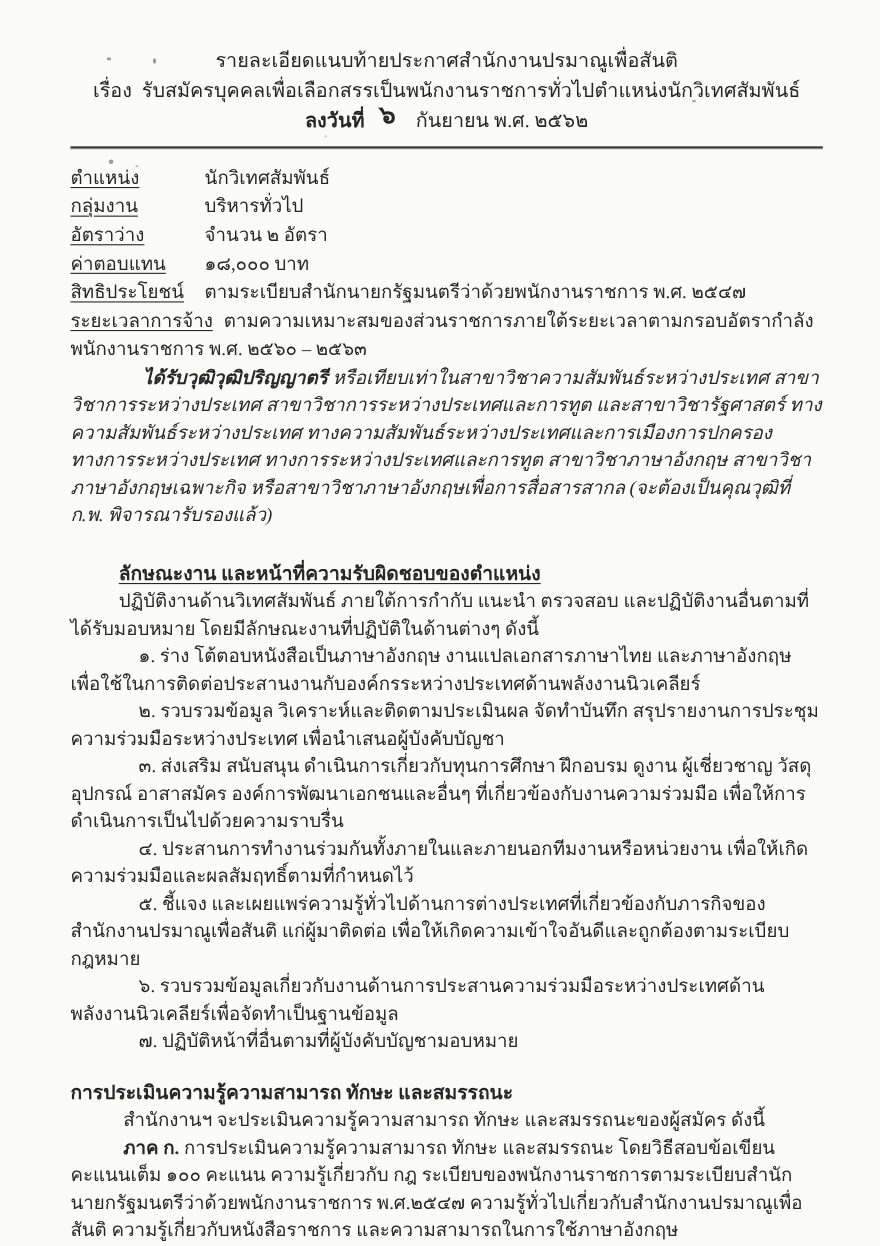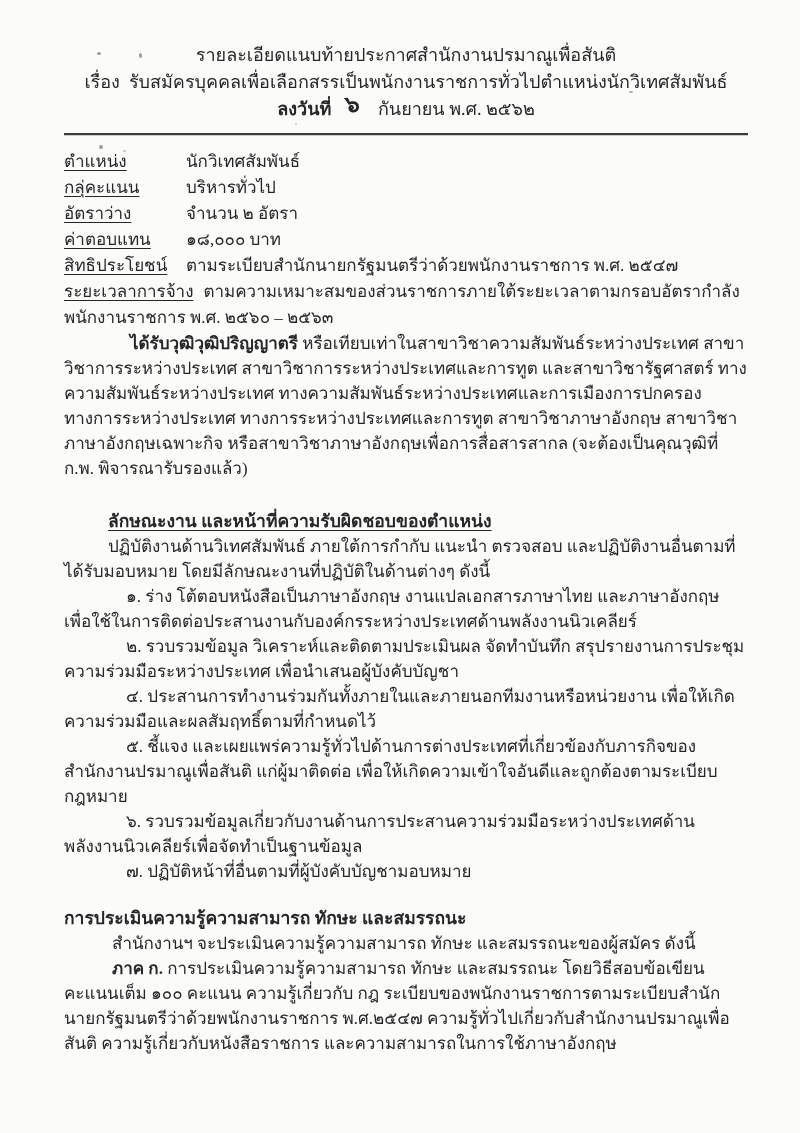--- a/index.html
+++ b/index.html
@@ -57,21 +57,21 @@
   .info-section { margin-top: 14px; }
   .info-row { display: flex; line-height: 26px; }
   .info-label { flex: 0 0 122px; }
   .info-value { flex: 1; }
   .emp-para { line-height: 26px; }
   .emp-label { margin-right: 10px; text-align: center; }
   
   .qual-heading { margin-top: 13px; }
   .duties-heading { margin-top: 28px; margin-left: 44px; }
   .assess-heading { margin-top: 22px; }
-  .ind-a { text-indent: 66px; }
+  .ind-a { text-indent: 66px; font-style: italic; }
   .ind-b { text-indent: 44px; }
   .ind-c { text-indent: 48px; }
   .duty-item { text-indent: 62px; }
   .lead-bold { font-weight: bold; }
   
   .speck {
     position: absolute;
     background: #4a4a4a;
     border-radius: 50%;
     opacity: .55;
@@ -108,21 +108,21 @@
   <div class="rule"></div>
 
   <div class="body-text">
 
     <section class="info-section">
       <div class="info-row">
         <span class="info-label u">ตำแหน่ง</span>
         <span class="info-value">นักวิเทศสัมพันธ์</span>
       </div>
       <div class="info-row">
-        <span class="info-label u">กลุ่คะแนน</span>
+        <span class="info-label u">กลุ่มงาน</span>
         <span class="info-value">บริหารทั่วไป</span>
       </div>
       <div class="info-row">
         <span class="info-label u">อัตราว่าง</span>
         <span class="info-value">จำนวน ๒ อัตรา</span>
       </div>
       <div class="info-row">
         <span class="info-label u">ค่าตอบแทน</span>
         <span class="info-value">๑๘,๐๐๐ บาท</span>
       </div>
@@ -140,20 +140,21 @@
         <span class="lead-bold">ได้รับวุฒิวุฒิปริญญาตรี</span>
         <span>หรือเทียบเท่าในสาขาวิชาความสัมพันธ์ระหว่างประเทศ สาขาวิชาการระหว่างประเทศ สาขาวิชาการระหว่างประเทศและการทูต และสาขาวิชารัฐศาสตร์ ทางความสัมพันธ์ระหว่างประเทศ ทางความสัมพันธ์ระหว่างประเทศและการเมืองการปกครอง ทางการระหว่างประเทศ ทางการระหว่างประเทศและการทูต สาขาวิชาภาษาอังกฤษ สาขาวิชาภาษาอังกฤษเฉพาะกิจ หรือสาขาวิชาภาษาอังกฤษเพื่อการสื่อสารสากล (จะต้องเป็นคุณวุฒิที่ ก.พ. พิจารณารับรองแล้ว)</span>
       </p>
     </section>
 
     <section>
       <h2 class="u duties-heading">ลักษณะงาน และหน้าที่ความรับผิดชอบของตำแหน่ง</h2>
       <p class="ind-b">ปฏิบัติงานด้านวิเทศสัมพันธ์ ภายใต้การกำกับ แนะนำ ตรวจสอบ และปฏิบัติงานอื่นตามที่ได้รับมอบหมาย โดยมีลักษณะงานที่ปฏิบัติในด้านต่างๆ ดังนี้</p>
       <p class="duty-item">๑. ร่าง โต้ตอบหนังสือเป็นภาษาอังกฤษ งานแปลเอกสารภาษาไทย และภาษาอังกฤษ เพื่อใช้ในการติดต่อประสานงานกับองค์กรระหว่างประเทศด้านพลังงานนิวเคลียร์</p>
       <p class="duty-item">๒. รวบรวมข้อมูล วิเคราะห์และติดตามประเมินผล จัดทำบันทึก สรุปรายงานการประชุมความร่วมมือระหว่างประเทศ เพื่อนำเสนอผู้บังคับบัญชา</p>
+      <p class="duty-item">๓. ส่งเสริม สนับสนุน ดำเนินการเกี่ยวกับทุนการศึกษา ฝึกอบรม ดูงาน ผู้เชี่ยวชาญ วัสดุอุปกรณ์ อาสาสมัคร องค์การพัฒนาเอกชนและอื่นๆ ที่เกี่ยวข้องกับงานความร่วมมือ เพื่อให้การดำเนินการเป็นไปด้วยความราบรื่น</p>
       <p class="duty-item">๔. ประสานการทำงานร่วมกันทั้งภายในและภายนอกทีมงานหรือหน่วยงาน เพื่อให้เกิดความร่วมมือและผลสัมฤทธิ์ตามที่กำหนดไว้</p>
       <p class="duty-item">๕. ชี้แจง และเผยแพร่ความรู้ทั่วไปด้านการต่างประเทศที่เกี่ยวข้องกับภารกิจของสำนักงานปรมาณูเพื่อสันติ แก่ผู้มาติดต่อ เพื่อให้เกิดความเข้าใจอันดีและถูกต้องตามระเบียบกฎหมาย</p>
       <p class="duty-item">๖. รวบรวมข้อมูลเกี่ยวกับงานด้านการประสานความร่วมมือระหว่างประเทศด้านพลังงานนิวเคลียร์เพื่อจัดทำเป็นฐานข้อมูล</p>
       <p class="duty-item">๗. ปฏิบัติหน้าที่อื่นตามที่ผู้บังคับบัญชามอบหมาย</p>
     </section>
 
     <section>
       <h2 class="assess-heading">การประเมินความรู้ความสามารถ ทักษะ และสมรรถนะ</h2>
       <p class="ind-c">สำนักงานฯ จะประเมินความรู้ความสามารถ ทักษะ และสมรรถนะของผู้สมัคร ดังนี้</p>
       <p class="ind-c">

